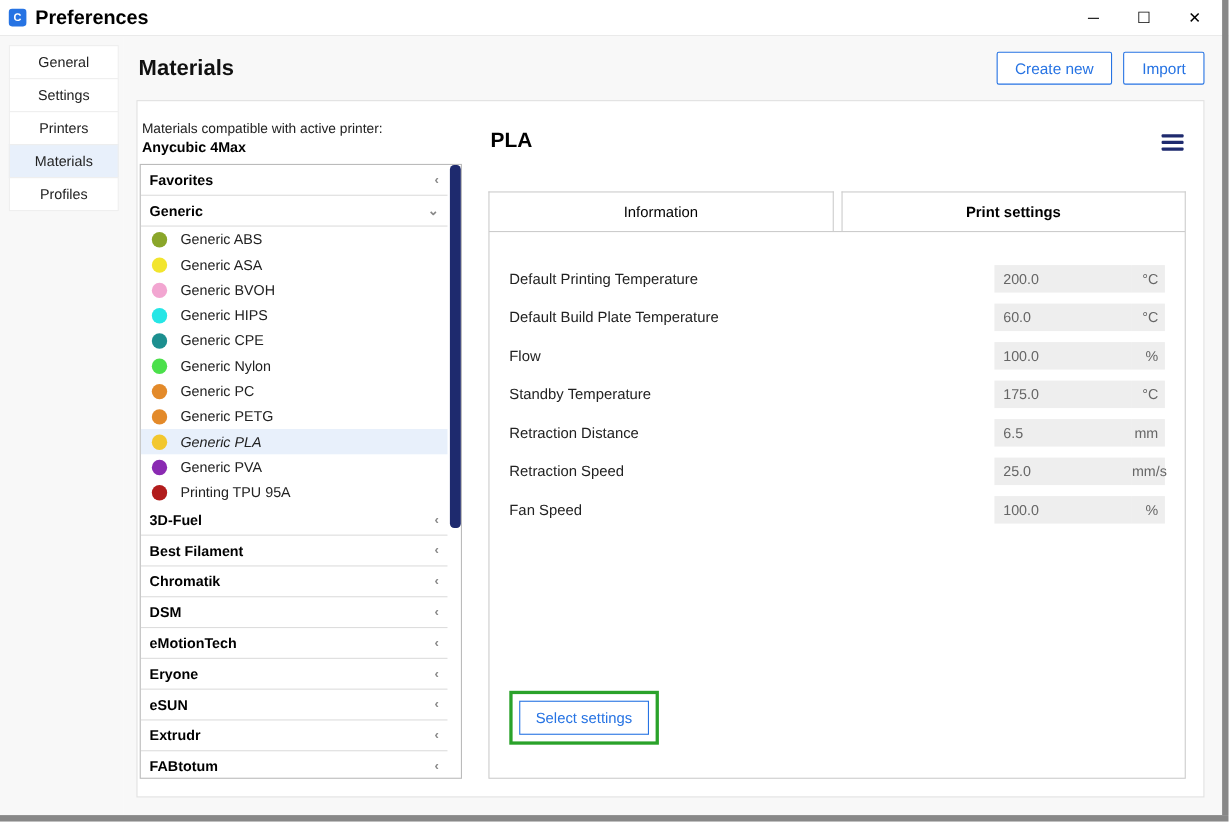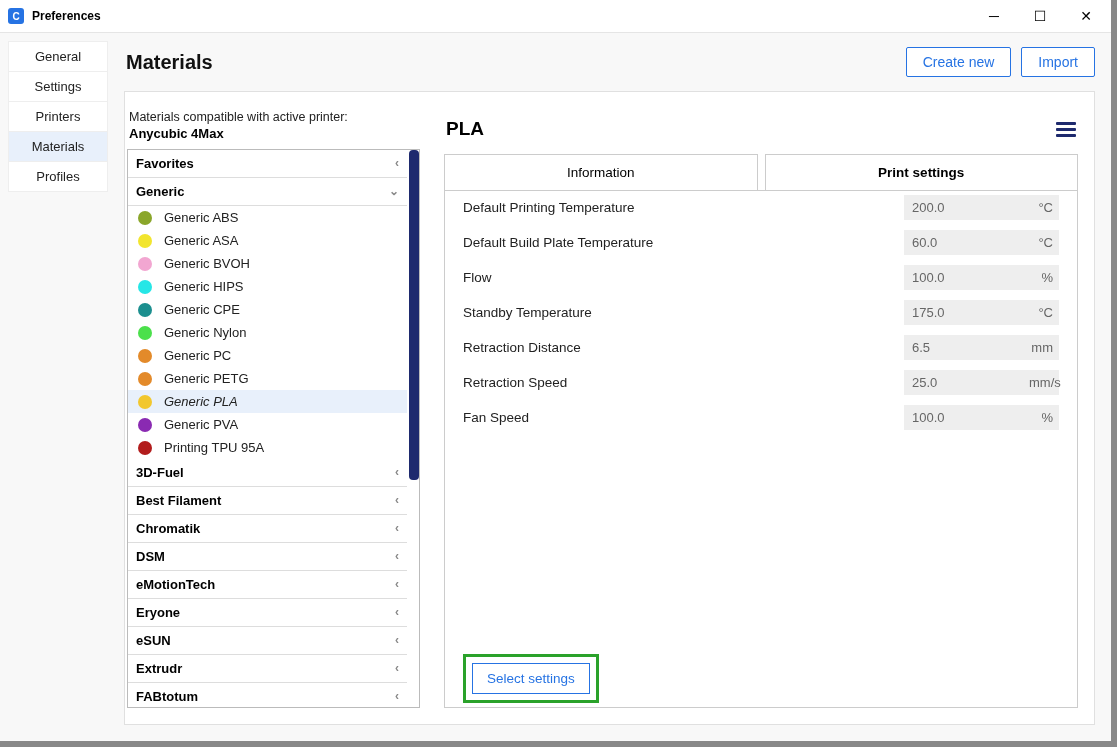--- a/index.html
+++ b/index.html
@@ -1,20 +1,20 @@
 <!DOCTYPE html>
 <html><head>
 <meta charset="utf-8">
 <style>
 * { box-sizing: border-box; margin: 0; padding: 0; font-family: "Segoe UI", Arial, sans-serif; }
 body { background: #fff; width: 1117px; height: 747px; overflow: hidden; position: relative; }
 
 .titlebar { height: 32px; display: flex; align-items: center; padding: 0 8px; background: #fff; }
 .titlebar .app-icon { width: 16px; height: 16px; background: #2673e3; border-radius: 3px; display: flex; align-items: center; justify-content: center; color: #fff; font-size: 10px; font-weight: bold; }
-.titlebar .title { margin-left: 8px; font-size: 12px; font-weight: 600; color: #000; }
+.titlebar .title { margin-left: 8px; font-size: 18px; font-weight: 600; color: #000; }
 .titlebar .win-controls { margin-left: auto; display: flex; }
 .titlebar .win-btn { width: 46px; height: 32px; display: flex; align-items: center; justify-content: center; font-size: 14px; cursor: pointer; }
 
 .layout { display: flex; height: calc(747px - 32px - 6px); border-top: 1px solid #e5e5e5; }
 
 .sidebar { width: 112px; padding: 8px 4px 8px 8px; background: #f8f8f8; }
 .sidebar .nav-item { padding: 7px 10px; font-size: 13px; color: #222; cursor: pointer; text-align: center; background:#fff; border:1px solid #eee; margin-bottom:-1px;}
 .sidebar .nav-item.active { background: #e8f0fb; }
 
 .main { flex: 1; background: #f8f8f8; padding: 0 22px 16px 12px; display:flex; flex-direction:column; }
@@ -37,24 +37,24 @@
 .mat-item { display:flex; align-items:center; padding: 4px 8px 4px 10px; font-size:13px; color:#222; cursor:pointer; }
 .mat-item.selected { background:#e8f0fb; font-style: italic; }
 .swatch { width:14px; height:14px; border-radius:50%; margin-right:12px; flex-shrink:0; }
 
 .right-col { flex:1; padding-left: 24px; display:flex; flex-direction:column; }
 .right-head { display:flex; align-items:flex-end; padding: 8px 2px 14px 2px; gap: 32px; }
 .mat-title { font-size:19px; font-weight:700; }
 .hamburger { margin-left:auto; cursor:pointer; }
 .hamburger div { width:20px; height:3px; background:#1e2a6e; margin:3px 0; border-radius:1px; }
 
-.tabs { display:flex; gap:7px; }
+.tabs { display:flex; gap:7px;margin-top:20px; }
 .tab { flex:1; border:1px solid #ccc; border-bottom:none; padding:10px; text-align:center; font-size:13.5px; cursor:pointer; background:#fff; }
 .tab.active { font-weight:600; }
-.tab-body { border:1px solid #ccc; flex:1; padding:4px 18px; position:relative; display:flex; flex-direction:column; }
+.tab-body { border:1px solid #ccc; flex:1; padding:30px 18px; position:relative; display:flex; flex-direction:column; }
 
 .setting-row { display:flex; align-items:center; margin-bottom:10px; font-size:13.5px; color:#222; }
 .setting-row .lbl { flex:1; }
 .setting-row .valbox { width:125px; background:#eee; padding:5px 8px; font-size:13px; color:#666; }
 .setting-row .unit { width:30px; text-align:right; background:#eee; padding:5px 6px 5px 0; font-size:13px; color:#666; }
 
 .select-settings-wrap { margin-top:auto; border:3px solid #2aa22a; padding:6px; display:inline-block; width:fit-content; }
 .select-settings-btn { border:1px solid #2673e3; color:#2673e3; background:#fff; padding:7px 14px; font-size:13.5px; cursor:pointer;text-align:center; }
 
 .bottom-shadow { position:absolute; left:0; right:0; bottom:0; height:6px; background:#888; }

